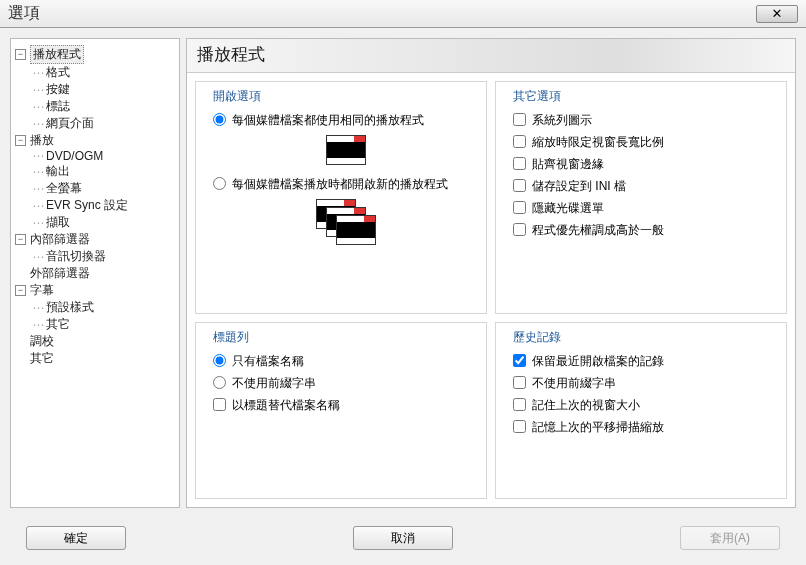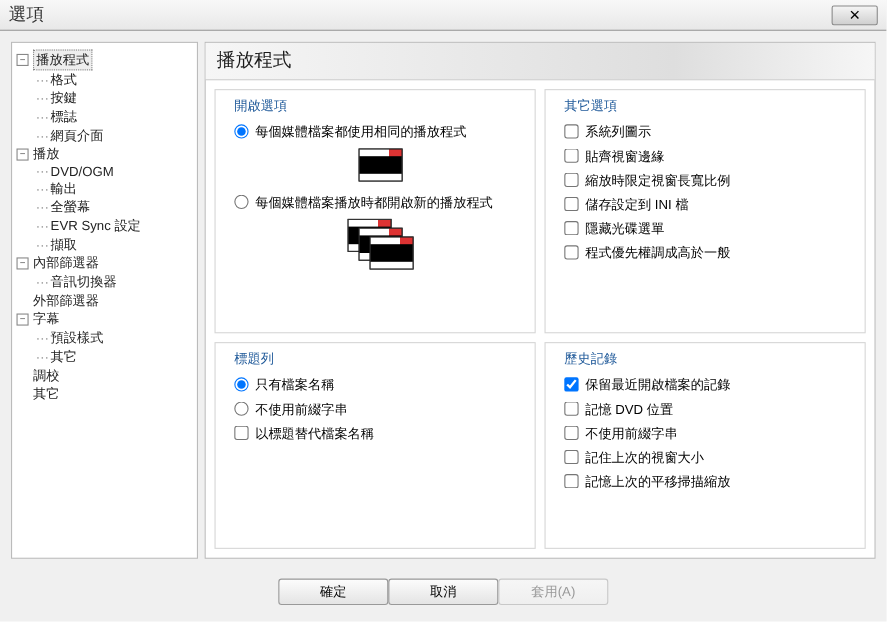--- a/index.html
+++ b/index.html
@@ -109,22 +109,22 @@
   content: ""; position:absolute; top:0; left:0; right:0; height:6px;
   background: linear-gradient(to right,#fff,#fff 70%,#d33 70%,#d33);
 }
 .mini-win::after {
   content:""; position:absolute; bottom:0; left:0; right:0; height:6px; background:#fff;
 }
 .stack { position:relative; width:60px; height:46px; }
 .stack .mini-win { position:absolute; }
 
 .dlg-buttons {
-  display:flex; justify-content:center; 
-  padding: 8px 12px;
+  display:flex; justify-content:space-between; 
+  padding: 8px 26px;
 }
 .dlg-buttons button {
   width: 100px; height: 24px;
   background: linear-gradient(to bottom,#fcfcfc,#e4e4e4);
   border: 1px solid #999;
   border-radius: 3px;
   font-family: inherit;
   font-size: 12px;
 }
 .dlg-buttons button[disabled] {
@@ -267,25 +267,25 @@
       </div>
 
       <div class="group">
         <div class="group-title">其它選項</div>
         <label class="opt">
             <input type="checkbox" style="">
             <span>系統列圖示</span>
           </label>
         <label class="opt">
             <input type="checkbox" style="">
+            <span>縮放時限定視窗長寬比例</span>
+          </label>
+        <label class="opt">
+            <input type="checkbox" style="">
             <span>貼齊視窗邊緣</span>
-          </label>
-        <label class="opt">
-            <input type="checkbox" style="">
-            <span>縮放時限定視窗長寬比例</span>
           </label>
         <label class="opt">
             <input type="checkbox" style="">
             <span>儲存設定到 INI 檔</span>
           </label>
         <label class="opt">
             <input type="checkbox" style="">
             <span>隱藏光碟選單</span>
           </label>
         <label class="opt">
@@ -308,24 +308,20 @@
             <input type="checkbox" style="">
             <span>以標題替代檔案名稱</span>
           </label>
       </div>
 
       <div class="group">
         <div class="group-title">歷史記錄</div>
         <label class="opt">
             <input type="checkbox" checked="" style="">
             <span>保留最近開啟檔案的記錄</span>
-          </label>
-        <label class="opt">
-            <input type="checkbox" style="">
-            <span>記憶 DVD 位置</span>
           </label>
         <label class="opt">
             <input type="checkbox" style="">
             <span>不使用前綴字串</span>
           </label>
         <label class="opt">
             <input type="checkbox" style="">
             <span>記住上次的視窗大小</span>
           </label>
         <label class="opt">

